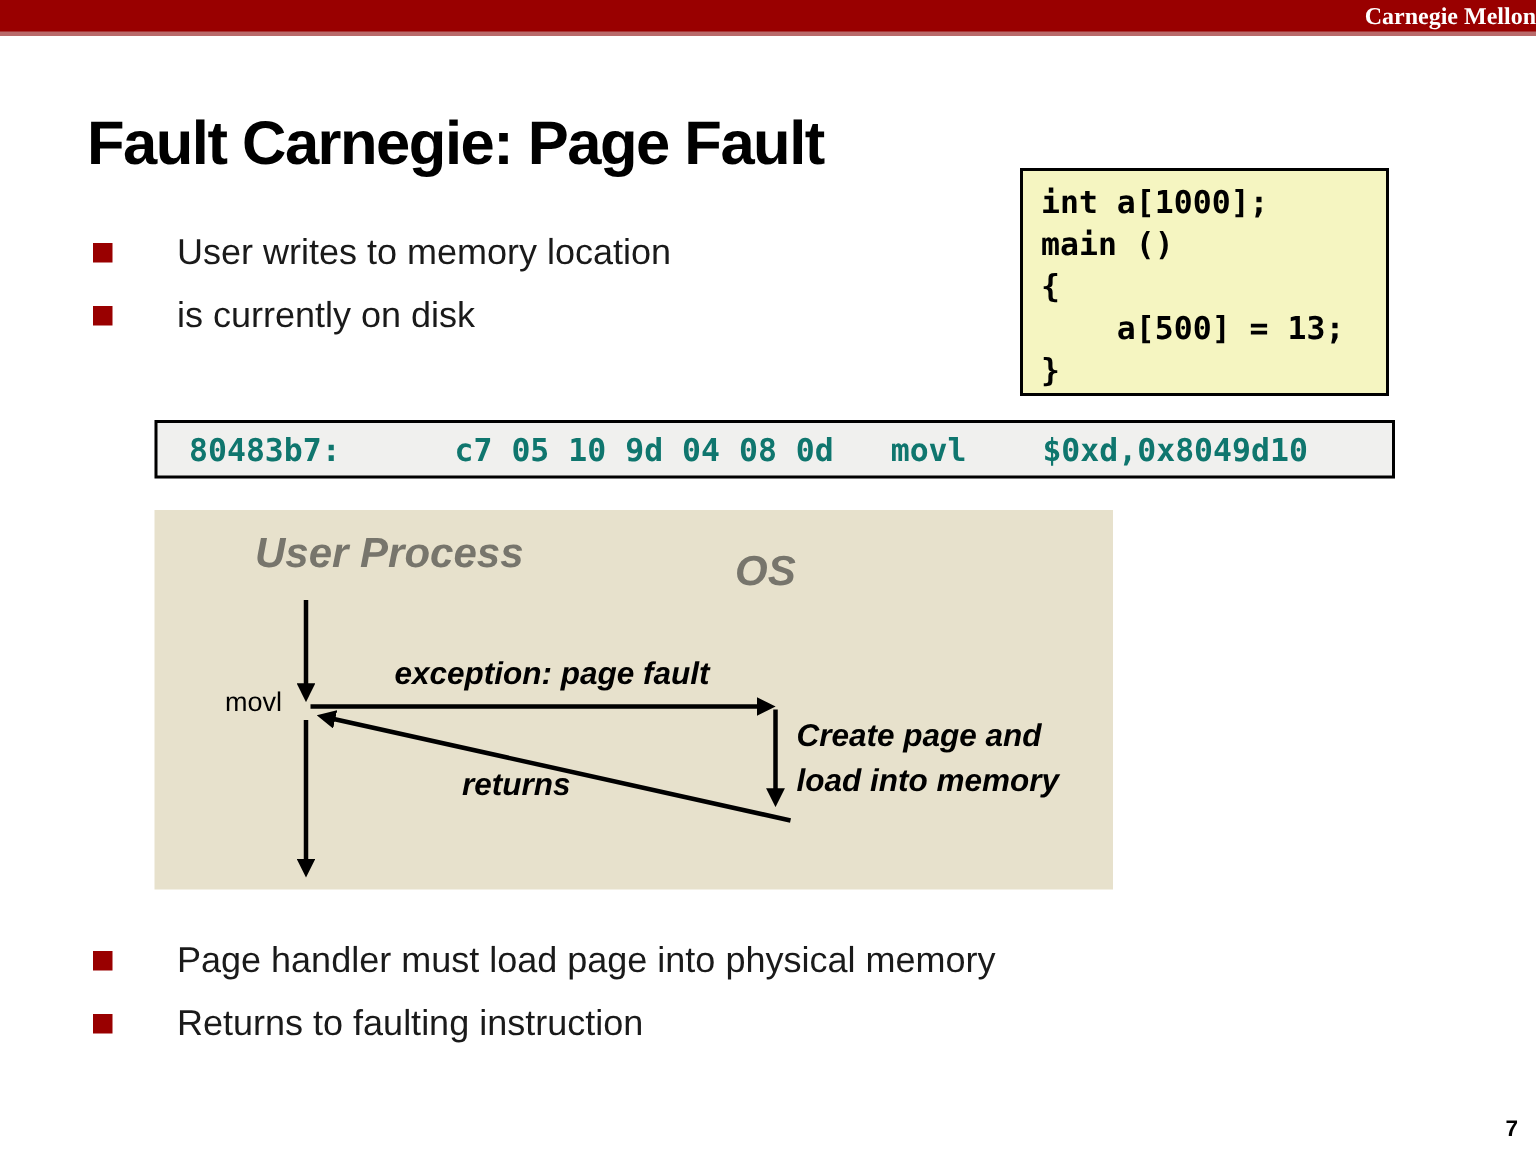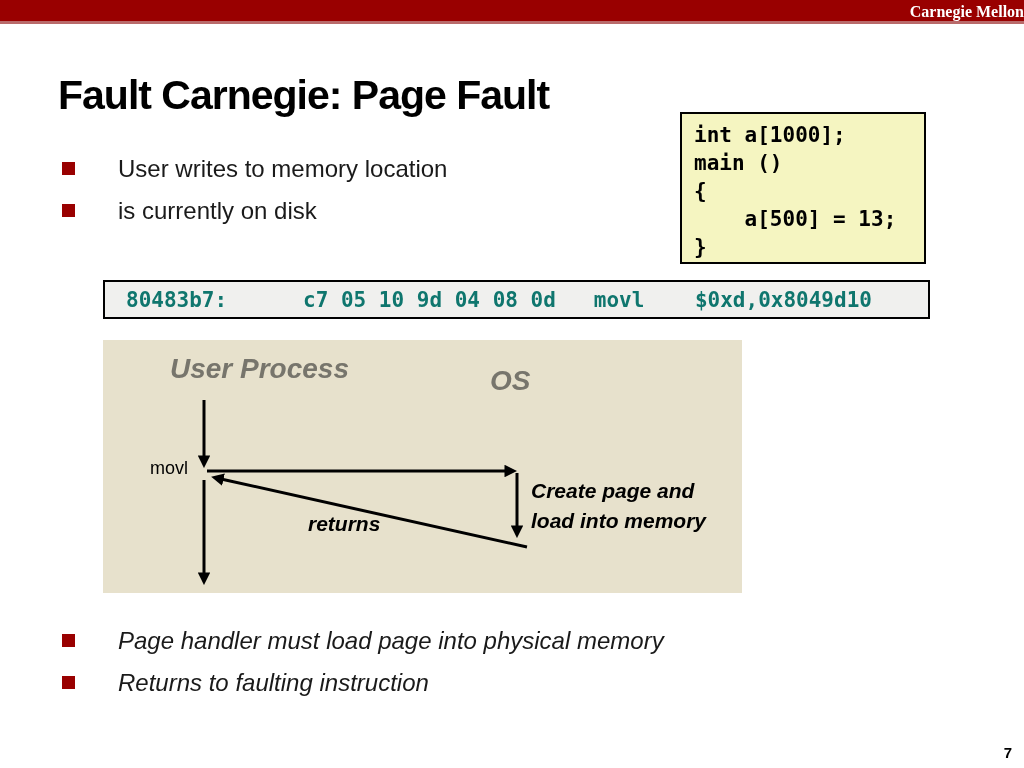--- a/index.html
+++ b/index.html
@@ -39,21 +39,21 @@
     left: 58px; top: 72px;
     font-size: 41px;
     font-weight: bold;
     letter-spacing: -1px;
     color: #000000;
   }
 
   
   .bullets { position: absolute; left: 62px; }
   .bullets.top { top: 152px; }
-  .bullets.bottom { top: 624px; font-style: italic; }
+  .bullets.bottom { top: 624px; }
   .bullet-item { display: flex; margin-bottom: 9px; gap: 20px; }
   .bullet-square {
     flex: 0 0 13px;
     width: 13px; height: 13px;
     background: #990000;
     margin-top: 10px;
     margin-right: 23px;
   }
   .bullet-text { font-size: 24px; line-height: 33px; color: #1a1a1a; }
 
@@ -186,20 +186,21 @@
         </marker>
       </defs>
       <line x1="101" y1="60" x2="101" y2="118" stroke="#000" stroke-width="3" marker-end="url(#arrow)"></line>
       <line x1="104" y1="131" x2="404" y2="131" stroke="#000" stroke-width="3" marker-end="url(#arrow)"></line>
       <line x1="414" y1="133" x2="414" y2="188" stroke="#000" stroke-width="3" marker-end="url(#arrow)"></line>
       <line x1="424" y1="207" x2="118" y2="139" stroke="#000" stroke-width="3" marker-end="url(#arrow)"></line>
       <line x1="101" y1="140" x2="101" y2="235" stroke="#000" stroke-width="3" marker-end="url(#arrow)"></line>
     </svg>
 
     <div class="dlabel movl">movl</div>
+    <div class="dlabel exception">exception: page fault</div>
     <div class="dlabel returns">returns</div>
     <div class="dlabel os-action">Create page and
 load into memory</div>
   </div>
 
   <div class="bullets bottom">
     <div class="bullet-item">
       <span class="bullet-square"></span>
       <div class="bullet-text">
         <div>Page handler must load page into physical memory</div>

